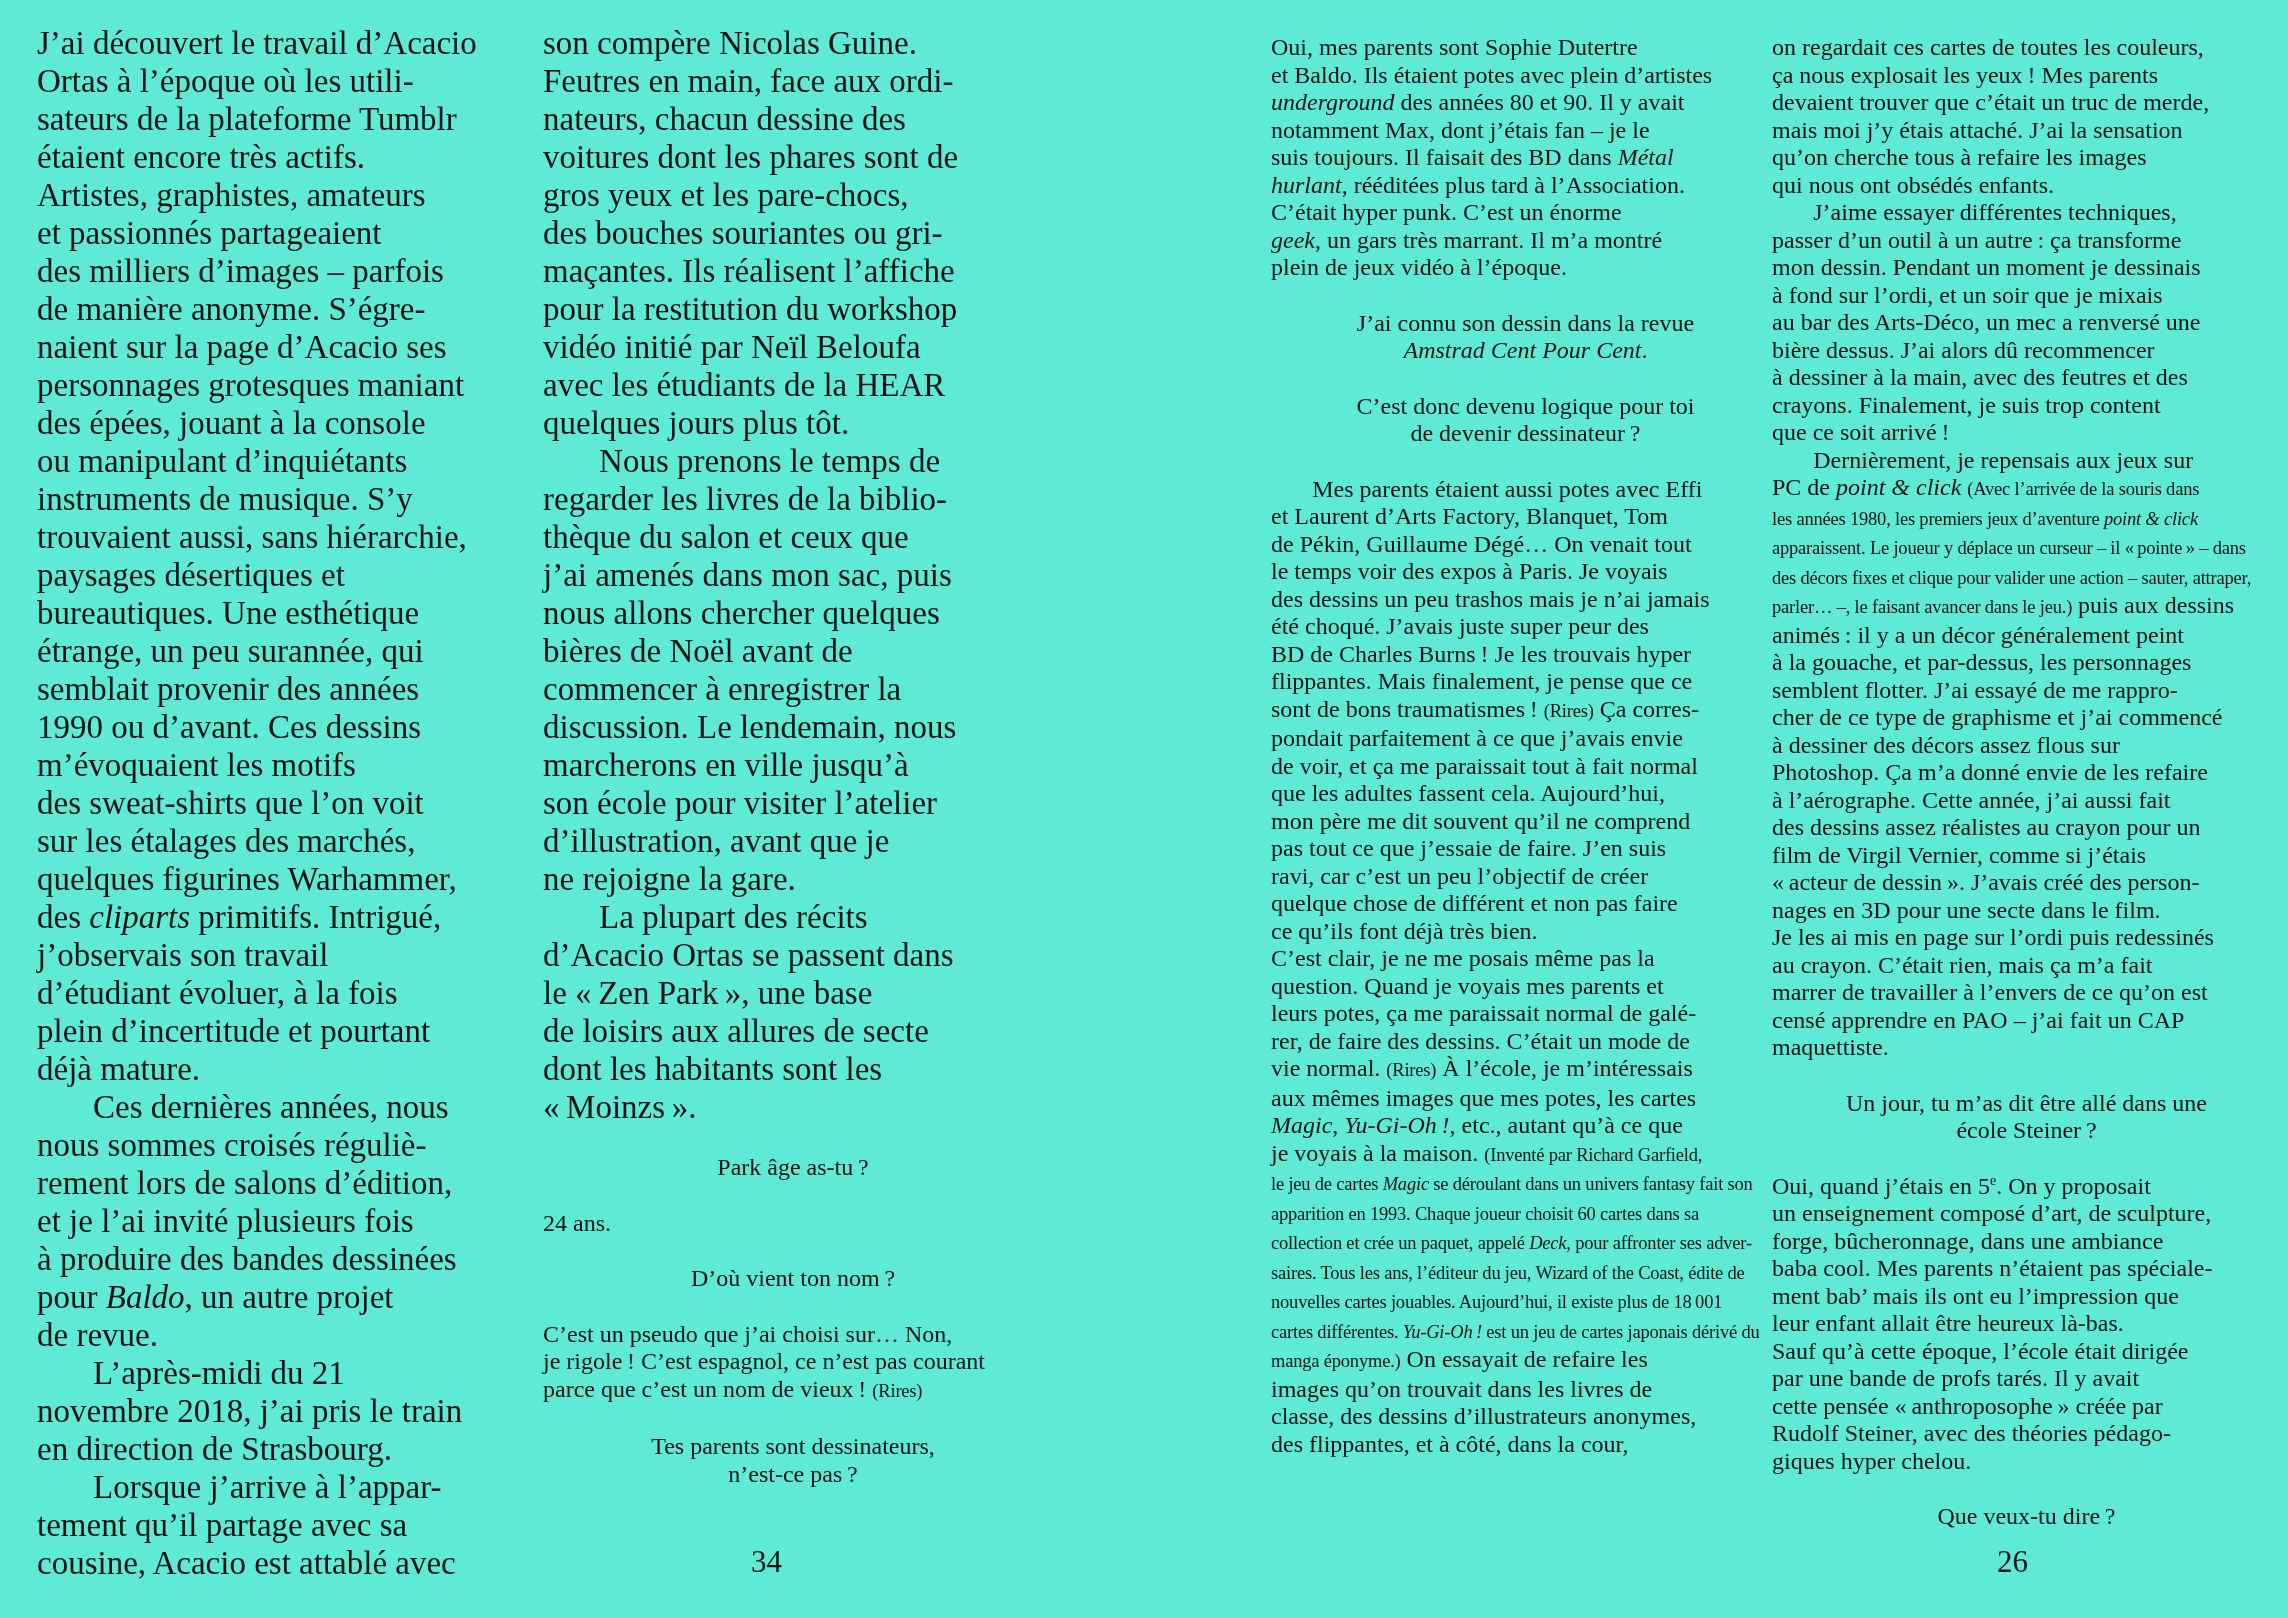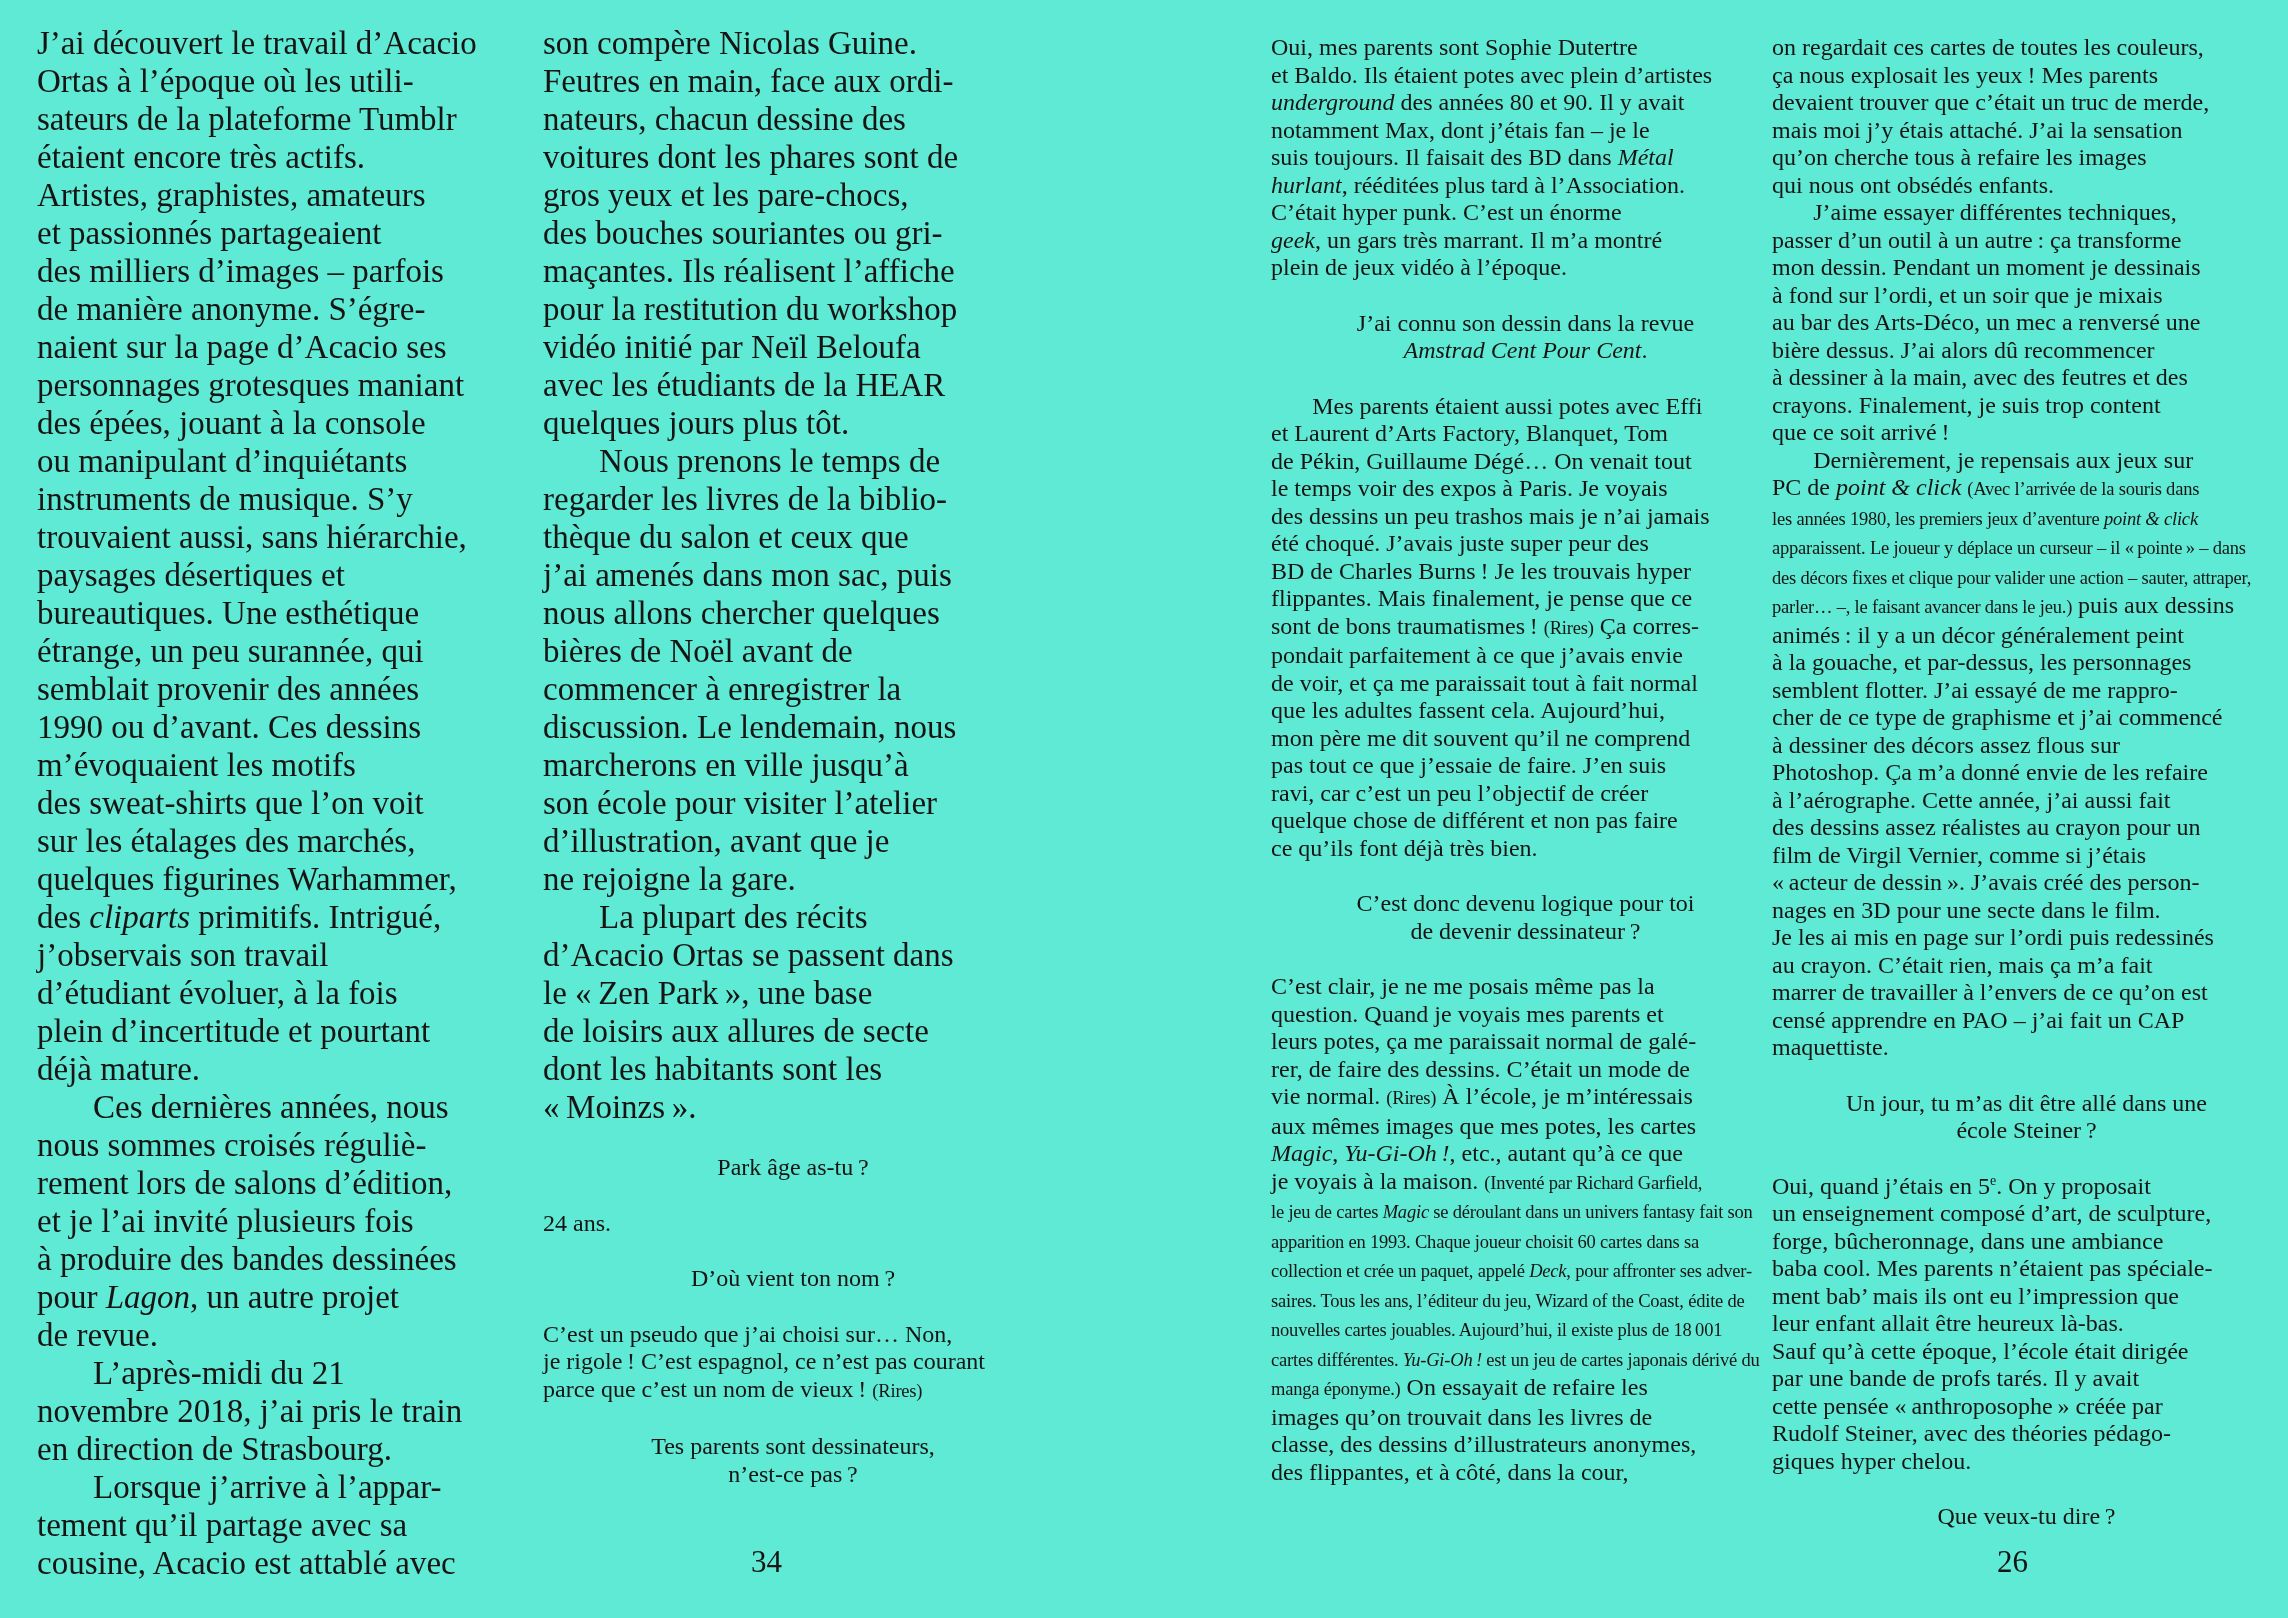--- a/index.html
+++ b/index.html
@@ -82,21 +82,21 @@
 quelques figurines Warhammer,
 des </span><span class="i">cliparts</span><span> primitifs. Intrigué,
 j’observais son travail
 d’étudiant évoluer, à la fois
 plein d’incertitude et pourtant
 déjà mature.</span></div><div class="blk narrative-indent"><span>Ces dernières années, nous
 nous sommes croisés réguliè-
 rement lors de salons d’édition,
 et je l’ai invité plusieurs fois
 à produire des bandes dessinées
-pour </span><span class="i">Lagon</span><span>, un autre projet
+pour </span><span class="i">Baldo</span><span>, un autre projet
 de revue.</span></div><div class="blk narrative-indent"><span>L’après-midi du 21
 novembre 2018, j’ai pris le train
 en direction de Strasbourg.</span></div><div class="blk narrative-indent"><span>Lorsque j’arrive à l’appar-
 tement qu’il partage avec sa
 cousine, Acacio est attablé avec</span></div></div>
     <div class="col col2"><div class="blk narrative"><span>son compère Nicolas Guine.
 Feutres en main, face aux ordi-
 nateurs, chacun dessine des
 voitures dont les phares sont de
 gros yeux et les pare-chocs,
@@ -131,38 +131,38 @@
   <div class="page">
     <div class="col col3"><div class="blk answer"><span>Oui, mes parents sont Sophie Dutertre
 et Baldo. Ils étaient potes avec plein d’artistes
 </span><span class="i">underground</span><span> des années 80 et 90. Il y avait
 notamment Max, dont j’étais fan – je le
 suis toujours. Il faisait des BD dans </span><span class="i">Métal
 hurlant</span><span>, rééditées plus tard à l’Association.
 C’était hyper punk. C’est un énorme
 </span><span class="i">geek</span><span>, un gars très marrant. Il m’a montré
 plein de jeux vidéo à l’époque.</span></div><div class="blk question"><span>J’ai connu son dessin dans la revue
-</span><span class="i">Amstrad Cent Pour Cent</span><span>.</span></div><div class="blk answer-indent"><span>Mes parents étaient aussi potes avec Effi
+</span><span class="i">Amstrad Cent Pour Cent</span><span>.</span></div><div class="blk question"><span>C’est donc devenu logique pour toi
+de devenir dessinateur ?</span></div><div class="blk answer-indent"><span>Mes parents étaient aussi potes avec Effi
 et Laurent d’Arts Factory, Blanquet, Tom
 de Pékin, Guillaume Dégé… On venait tout
 le temps voir des expos à Paris. Je voyais
 des dessins un peu trashos mais je n’ai jamais
 été choqué. J’avais juste super peur des
 BD de Charles Burns ! Je les trouvais hyper
 flippantes. Mais finalement, je pense que ce
 sont de bons traumatismes ! </span><span class="sm">(Rires)</span><span> Ça corres-
 pondait parfaitement à ce que j’avais envie
 de voir, et ça me paraissait tout à fait normal
 que les adultes fassent cela. Aujourd’hui,
 mon père me dit souvent qu’il ne comprend
 pas tout ce que j’essaie de faire. J’en suis
 ravi, car c’est un peu l’objectif de créer
 quelque chose de différent et non pas faire
-ce qu’ils font déjà très bien.</span></div><div class="blk question"><span>C’est donc devenu logique pour toi
-de devenir dessinateur ?</span></div><div class="blk answer"><span>C’est clair, je ne me posais même pas la
+ce qu’ils font déjà très bien.</span></div><div class="blk answer"><span>C’est clair, je ne me posais même pas la
 question. Quand je voyais mes parents et
 leurs potes, ça me paraissait normal de galé-
 rer, de faire des dessins. C’était un mode de
 vie normal. </span><span class="sm">(Rires)</span><span> À l’école, je m’intéressais
 aux mêmes images que mes potes, les cartes
 </span><span class="i">Magic</span><span>, </span><span class="i">Yu-Gi-Oh !</span><span>, etc., autant qu’à ce que
 je voyais à la maison. </span><span class="sm">(Inventé par Richard Garfield,
 le jeu de cartes </span><span class="sm-i">Magic</span><span class="sm"> se déroulant dans un univers fantasy fait son
 apparition en 1993. Chaque joueur choisit 60 cartes dans sa
 collection et crée un paquet, appelé </span><span class="sm-i">Deck</span><span class="sm">, pour affronter ses adver-

